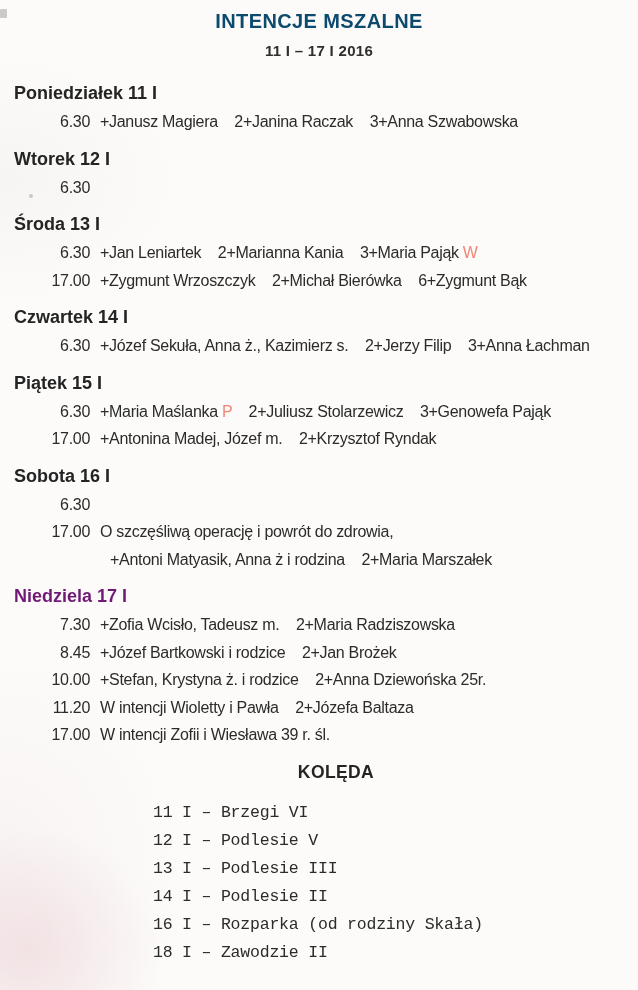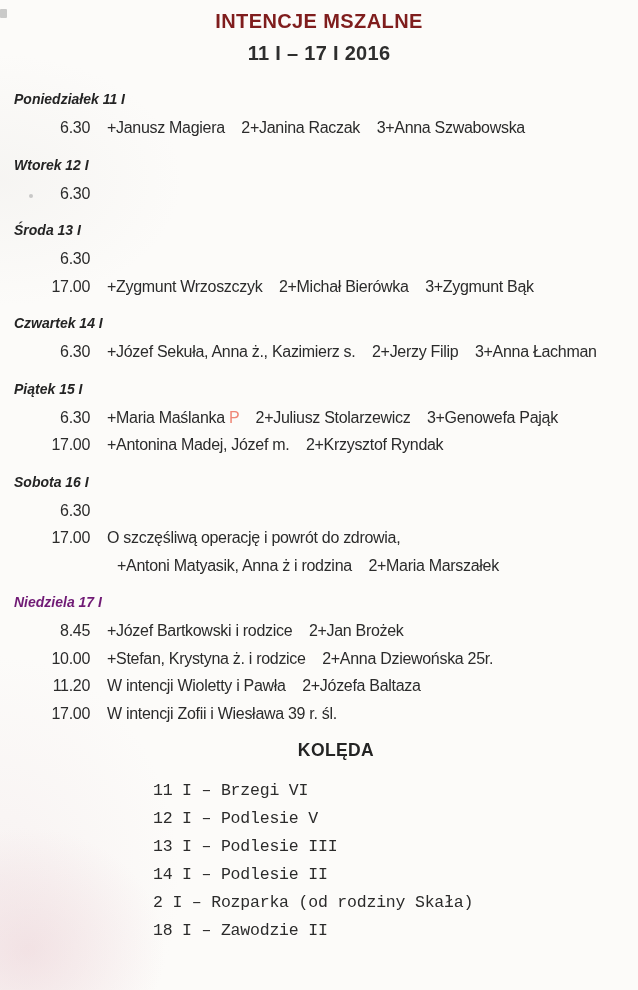--- a/index.html
+++ b/index.html
@@ -13,36 +13,36 @@
       radial-gradient(260px 180px at 0px 180px, rgba(222,220,216,0.20), transparent 70%),
       #fcfbf9;
     position:relative; overflow:hidden;
   }
   .artifact-dash { position:absolute; left:0; top:9px; width:7px; height:9px; background:#8f8f8f; opacity:.45; border-radius:1px; }
   .artifact-dot  { position:absolute; left:29px; top:194px; width:4px; height:4px; background:#9a9a9a; opacity:.5; border-radius:50%; }
 
   .page { padding-top:6px; }
   h1.title {
     text-align:center; font-size:20px; font-weight:bold; letter-spacing:.4px;
-    margin:4px 0 0; color:#7f1d1d;
+    margin:4px 0 0; color:#0c4a6e;
   }
   h2.subtitle {
-    text-align:center; font-size:20px; font-weight:bold; letter-spacing:.3px;
+    text-align:center; font-size:15px; font-weight:bold; letter-spacing:.3px;
     margin:9px 0 0; color:#2e2e2e;
   }
   .days { margin:24px 0 0 14px; }
   .day { margin-bottom:13px; }
   .day-heading {
-    font-weight:bold; font-style:italic; font-size:14px;
+    font-weight:bold; font-size:18px;
     line-height:20px; margin-bottom:5px; color:#242424;
   }
   .day-heading.red { color:#701a75; }
   .mass { display:flex; line-height:27.5px; font-size:16px; letter-spacing:-0.3px; }
   .mass .time { flex:0 0 76px; width:76px; text-align:right; white-space:pre; }
-  .mass .txt { margin-left:17px; white-space:pre; }
+  .mass .txt { margin-left:10px; white-space:pre; }
   .mass.cont .txt { padding-left:10px;text-align:center; }
   .mark { color:#ef8777; }
 
   .koleda-title {
     text-align:center; font-size:17.5px; font-weight:bold; letter-spacing:.4px;
     margin:10px 0 0; transform:translateX(17px); color:#242424;
   }
   .koleda-list { list-style:none; margin:16px 0 0 153px; padding:0; font-size:16.5px; letter-spacing:-0.2px; }
   .koleda-list li { line-height:28px; white-space:pre;font-family:Liberation Mono, monospace; }
 </style>
@@ -71,24 +71,25 @@
       <div class="day-heading">Wtorek 12 I</div>
       <div class="mass">
         <span class="time">6.30</span>
       </div>
     </div>
 
     <div class="day">
       <div class="day-heading">Środa 13 I</div>
       <div class="mass">
         <span class="time">6.30</span>
+        <span class="txt"><span>+Jan Leniartek    2+Marianna Kania    3+Maria Pająk </span><span class="mark">W</span><span></span></span>
       </div>
       <div class="mass">
         <span class="time">17.00</span>
-        <span class="txt"><span>+Zygmunt Wrzoszczyk    2+Michał Bierówka    3+Zygmunt Bąk</span><span class="mark"></span><span></span></span>
+        <span class="txt"><span>+Zygmunt Wrzoszczyk    2+Michał Bierówka    6+Zygmunt Bąk</span><span class="mark"></span><span></span></span>
       </div>
     </div>
 
     <div class="day">
       <div class="day-heading">Czwartek 14 I</div>
       <div class="mass">
         <span class="time">6.30</span>
         <span class="txt"><span>+Józef Sekuła, Anna ż., Kazimierz s.    2+Jerzy Filip    3+Anna Łachman</span><span class="mark"></span><span></span></span>
       </div>
     </div>
@@ -116,20 +117,24 @@
       </div>
       <div class="mass cont">
         <span class="time"></span>
         <span class="txt"><span>+Antoni Matyasik, Anna ż i rodzina    2+Maria Marszałek</span><span class="mark"></span><span></span></span>
       </div>
     </div>
 
     <div class="day">
       <div class="day-heading red">Niedziela 17 I</div>
       <div class="mass">
+        <span class="time">7.30</span>
+        <span class="txt"><span>+Zofia Wcisło, Tadeusz m.    2+Maria Radziszowska</span><span class="mark"></span><span></span></span>
+      </div>
+      <div class="mass">
         <span class="time">8.45</span>
         <span class="txt"><span>+Józef Bartkowski i rodzice    2+Jan Brożek</span><span class="mark"></span><span></span></span>
       </div>
       <div class="mass">
         <span class="time">10.00</span>
         <span class="txt"><span>+Stefan, Krystyna ż. i rodzice    2+Anna Dziewońska 25r.</span><span class="mark"></span><span></span></span>
       </div>
       <div class="mass">
         <span class="time">11.20</span>
         <span class="txt"><span>W intencji Wioletty i Pawła    2+Józefa Baltaza</span><span class="mark"></span><span></span></span>
@@ -142,18 +147,18 @@
 
   </section>
 
   <section class="koleda">
     <h3 class="koleda-title">KOLĘDA</h3>
     <ul class="koleda-list">
       <li>11 I – Brzegi VI</li>
       <li>12 I – Podlesie V</li>
       <li>13 I – Podlesie III</li>
       <li>14 I – Podlesie II</li>
-      <li>2 I – Rozparka (od rodziny Skała)</li>
+      <li>16 I – Rozparka (od rodziny Skała)</li>
       <li>18 I – Zawodzie II</li>
     </ul>
   </section>
 
 </div>
 
 </body></html>

